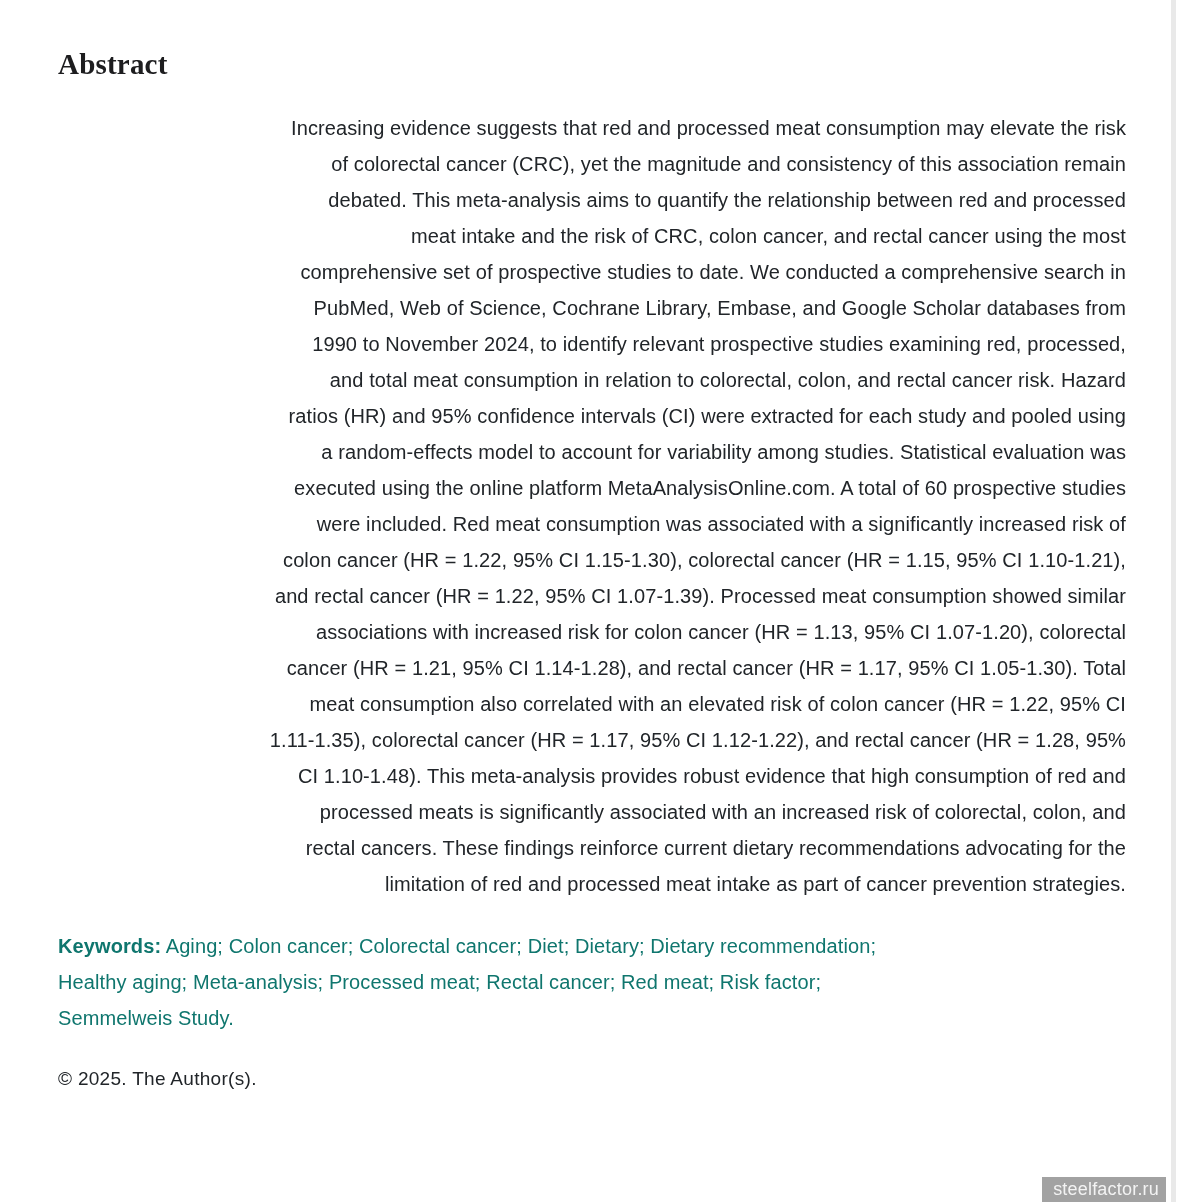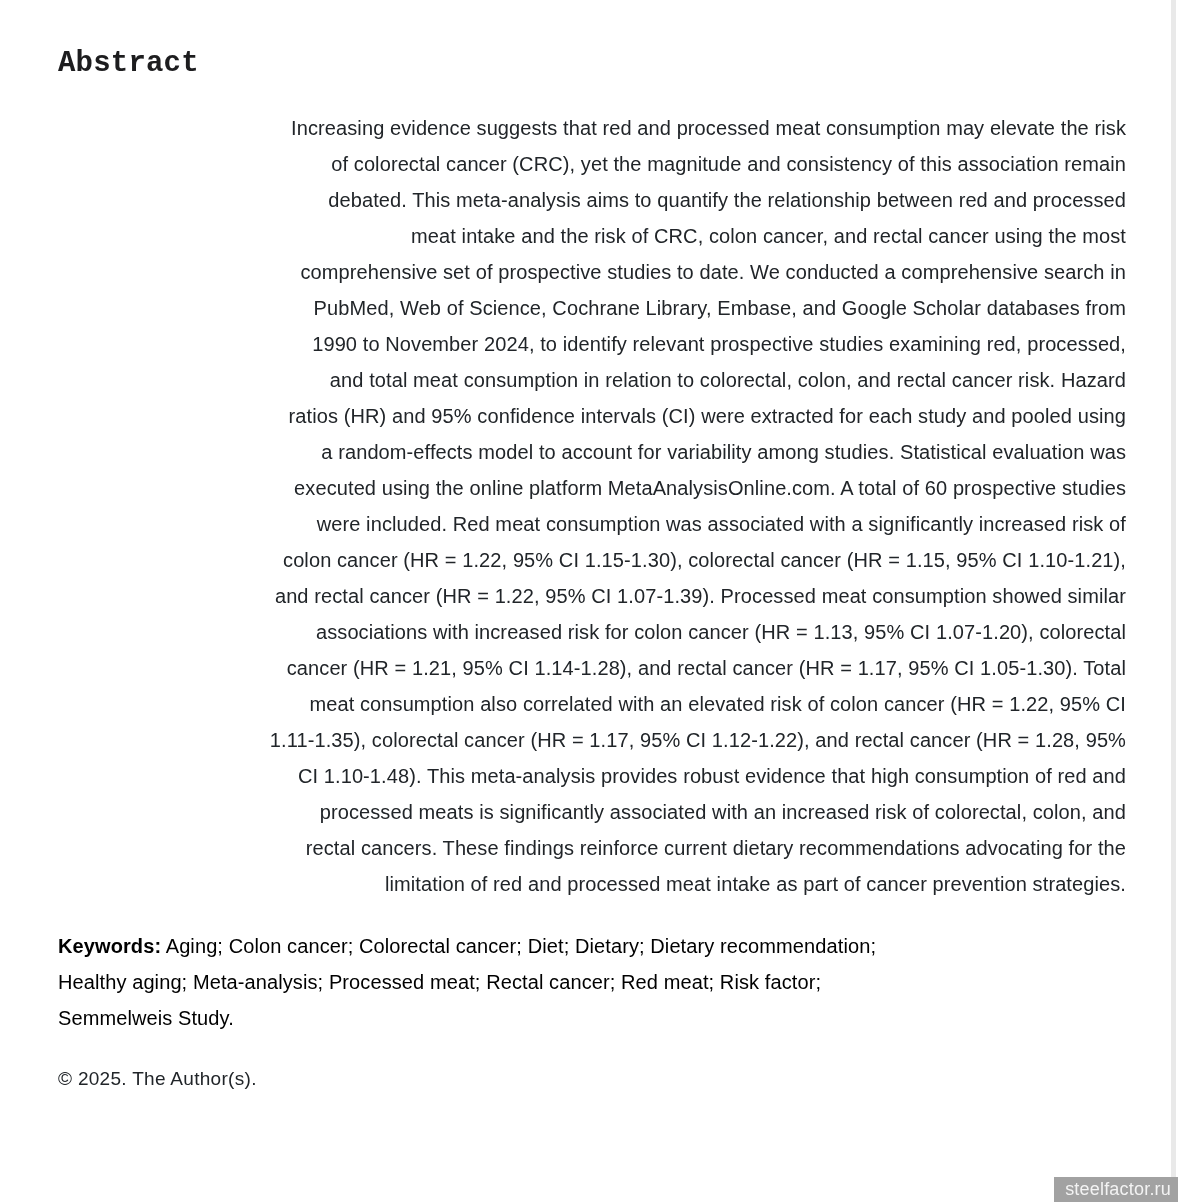--- a/index.html
+++ b/index.html
@@ -21,41 +21,41 @@
     background: #ffffff;
   }
   .content {
     position: absolute;
     top: 44px;
     left: 58px;
     width: 1068px;
   }
   .abstract-heading {
     margin: 0 0 0 0;
-    font-family: Liberation Mono, monospace;
+    font-family: Liberation Serif, serif;
     font-weight: 700;
     font-size: 29px;
     line-height: 40px;
     color: #1d1d1f;
     letter-spacing: 0.2px;
   }
   .abstract-text {
     margin: 26px 0 0 0;
     font-size: 20px;
     line-height: 36px;
     color: #212529;
     white-space: pre;
     letter-spacing: 0.1px;
     text-align: right;
   }
   .keywords {
     margin: 26px 0 0 0;
     font-size: 20px;
     line-height: 36px;
-    color: #000000;
+    color: #0f766e;
     white-space: pre;
     letter-spacing: 0.1px;
   }
   .keywords .kw-label {
     font-weight: 700;
   }
   .copyright {
     margin: 30px 0 0 0;
     font-size: 19px;
     line-height: 26px;
@@ -76,21 +76,21 @@
     position: absolute;
     top: 0;
     right: 2px;
     width: 5px;
     height: 1202px;
     background: #e9e9e9;
     z-index: 5;
   }
   .watermark {
     position: absolute;
-    right: 0;
+    right: 12px;
     bottom: 0;
     background: #a2a2a2;
     color: #f3f3f3;
     font-size: 18px;
     line-height: 25px;
     padding: 0 7px 0 11px;
     z-index: 10;
     letter-spacing: 0.2px;
     text-align: center;
   }

